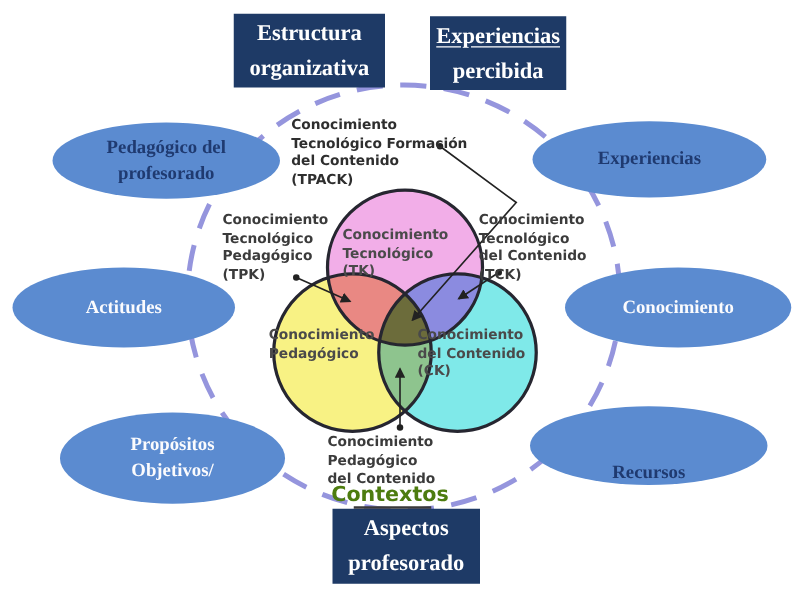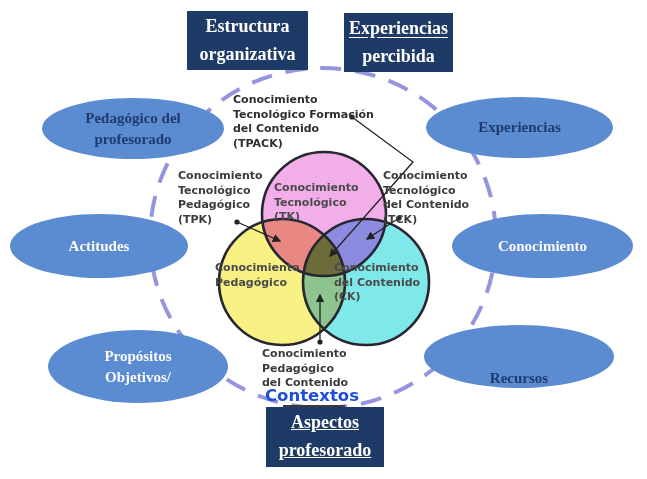--- a/index.html
+++ b/index.html
@@ -15,21 +15,21 @@
   
   .box{position:absolute;background:#1E3A66;color:#FFFFFF;display:flex;flex-direction:column;
        align-items:center;justify-content:center;text-align:center;
        font-family:"Liberation Serif",serif;font-weight:bold;font-size:18px;line-height:1.55;}
   .u{text-decoration:underline;text-underline-offset:3px;}
   
   .vlabel{position:absolute;text-align:left;font-weight:bold;font-size:11px;line-height:1.32;
           color:#3B3B3B;letter-spacing:0;}
   .vlabel.head{color:#2E2E2E;}
   .incircle{color:#4A4A4A;}
-  #contextos{position:absolute;font-size:16.5px;font-weight:bold;color:#1d4ed8;text-align:center;}
+  #contextos{position:absolute;font-size:16.5px;font-weight:bold;color:#4d7c0f;text-align:center;}
   #contextos-underline{position:absolute;background:#3a3a3a;height:2px;}
 </style>
 </head>
 <body>
 
 <div id="stage">
 
   <svg id="venn-svg" width="647" height="479" viewBox="0 0 647 479">
     <defs>
       <clipPath id="clipPK">
@@ -75,21 +75,21 @@
   </svg>
 
   <div class="box" style="left:187px;top:11px;width:121px;height:59px;">
     <div>Estructura</div>
     <div>organizativa</div>
   </div>
   <div class="box" style="left:344px;top:13px;width:109px;height:59px;">
     <div class="u">Experiencias</div>
     <div>percibida</div>
   </div>
-  <div class="box" style="left:266px;top:407px;width:118px;height:60px;text-decoration:underline;">
+  <div class="box" style="left:266px;top:407px;width:118px;height:60px;">
     <div>Aspectos</div>
     <div>profesorado</div>
   </div>
 
   <div class="ell dark" style="left:42px;top:98px;width:182px;height:61px;">
     <div>Pedagógico del</div>
     <div>profesorado</div>
   </div>
   <div class="ell light" style="left:10px;top:214px;width:178px;height:64px;">
     <div>Actitudes</div>

